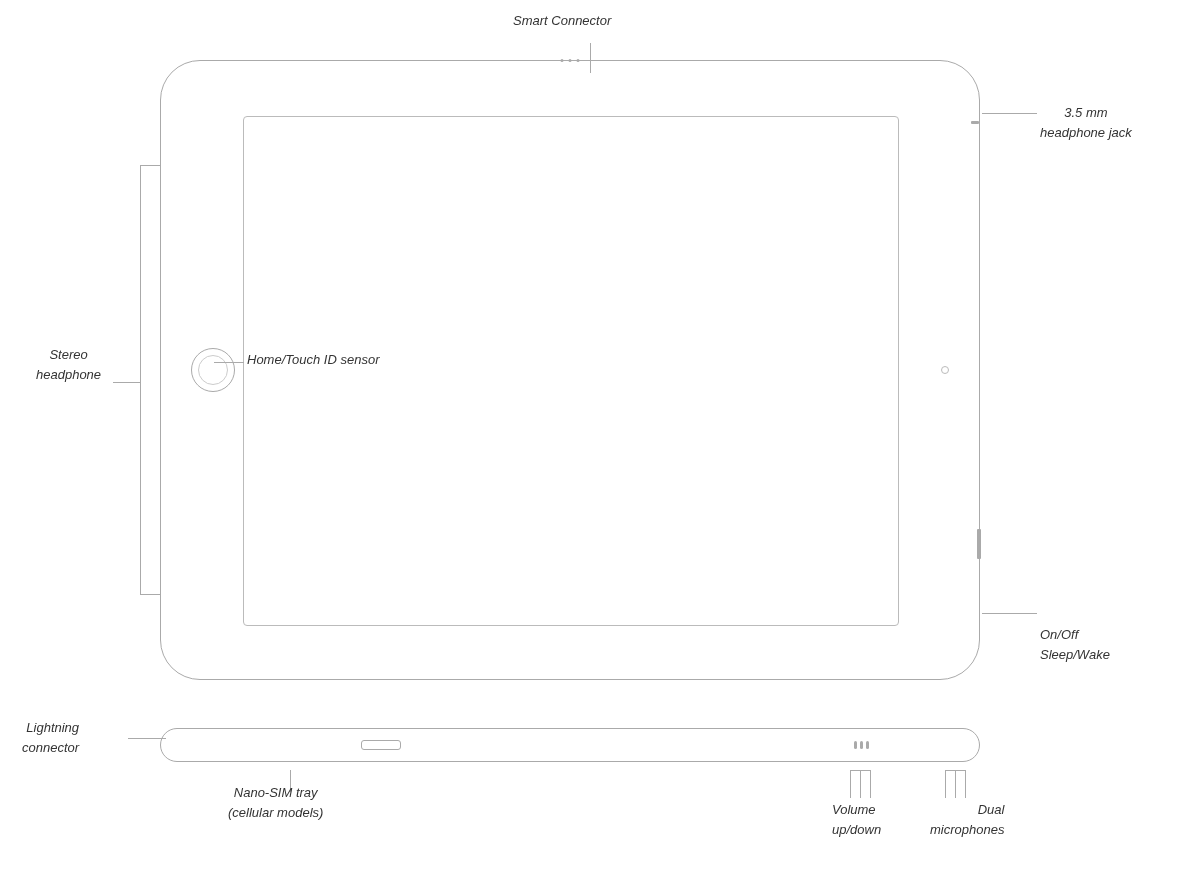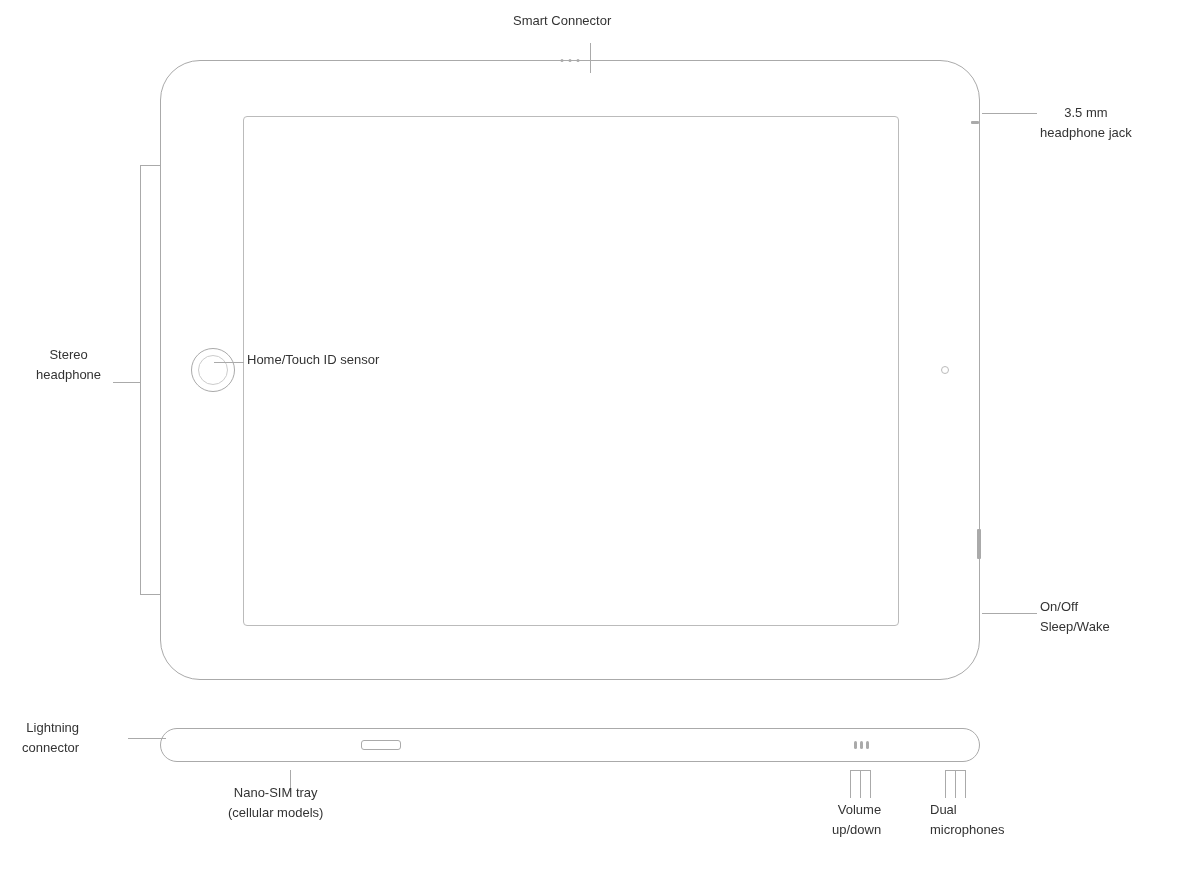--- a/index.html
+++ b/index.html
@@ -11,20 +11,21 @@
       font-size: 13px;
       color: #333;
       position: relative;
       overflow: hidden;
     }
 
     .diagram-container {
       position: relative;
       width: 1200px;
       height: 675px;
+      font-style: italic;
     }
 
     
     .ipad-front {
       position: absolute;
       left: 160px;
       top: 60px;
       width: 820px;
       height: 620px;
     }
@@ -220,21 +221,21 @@
     .label-home {
       position: absolute;
       left: 247px;
       top: 352px;
     }
 
     
     .label-sleep {
       position: absolute;
       left: 1040px;
-      top: 597px;
+      top: 625px;
       text-align: left;
       line-height: 1.5;
     }
 
     
     .label-lightning {
       position: absolute;
       left: 22px;
       top: 718px;
       text-align: right;
@@ -248,30 +249,30 @@
       top: 783px;
       text-align: center;
       line-height: 1.5;
     }
 
     
     .label-volume {
       position: absolute;
       left: 832px;
       top: 800px;
-      text-align: right;
+      text-align: left;
       line-height: 1.5;
     }
 
     
     .label-microphones {
       position: absolute;
       left: 930px;
       top: 800px;
-      text-align: left;
+      text-align: right;
       line-height: 1.5;
     }
 
     
     
     .annotation-line {
       position: absolute;
       background: #aaa;
     }
 

